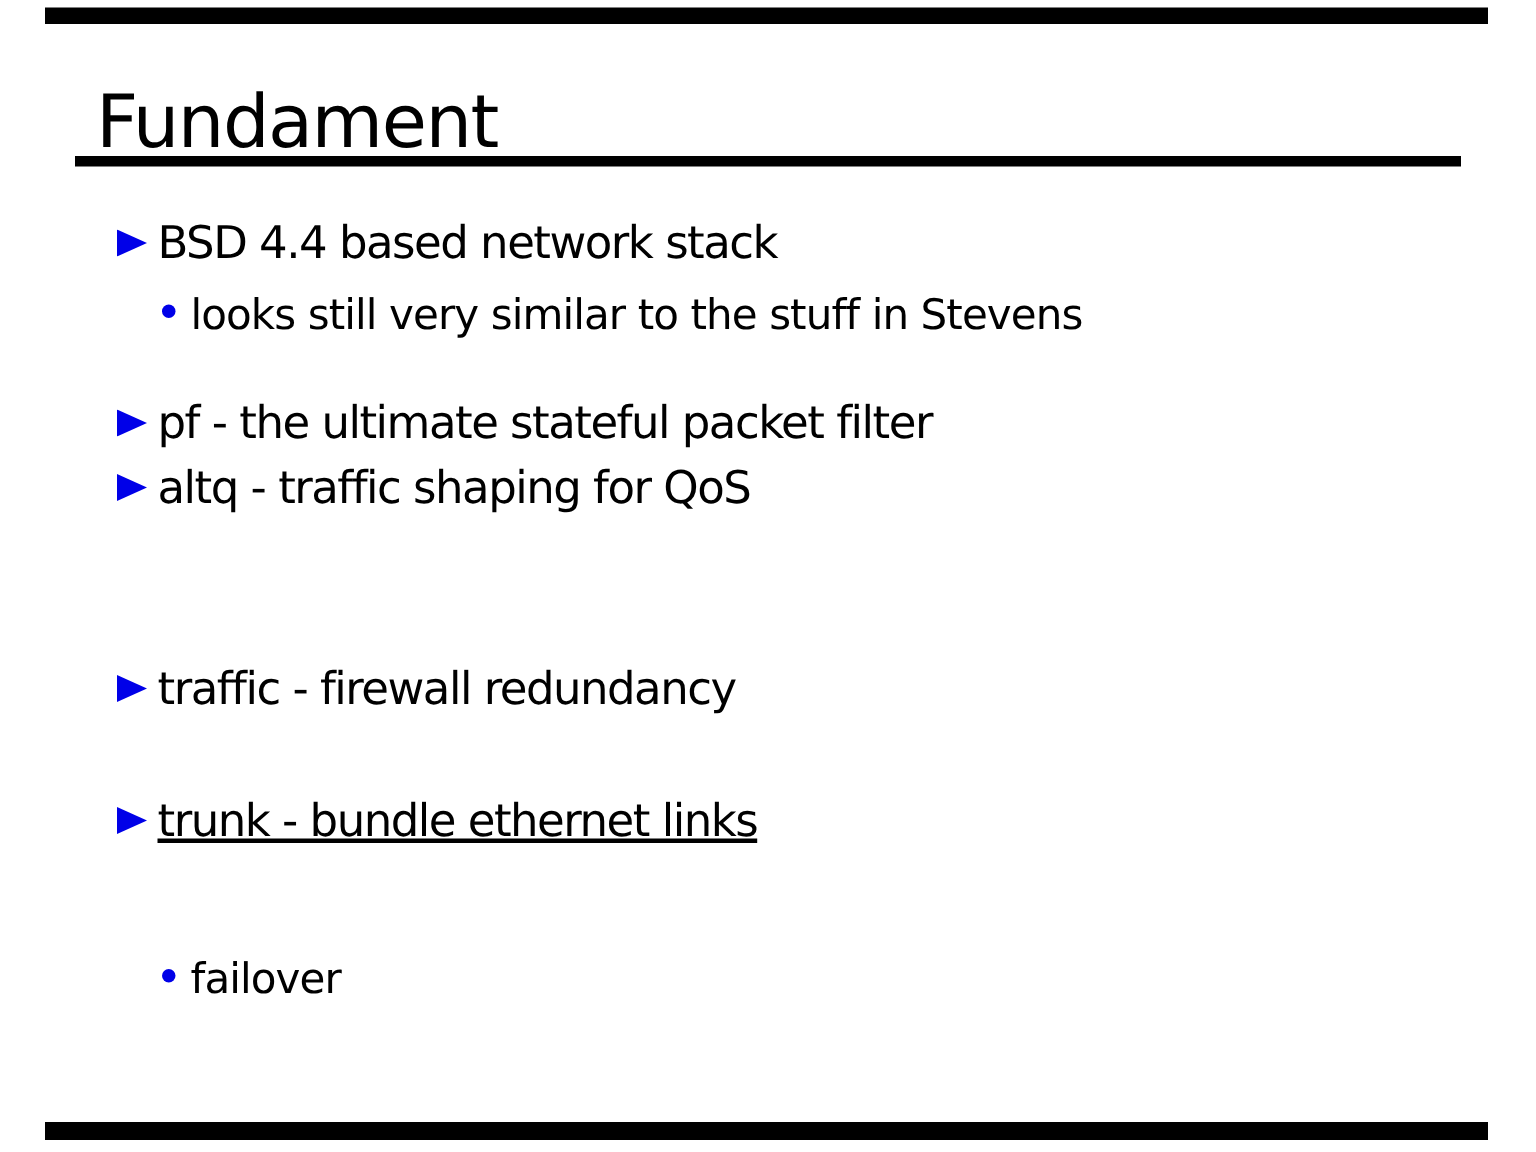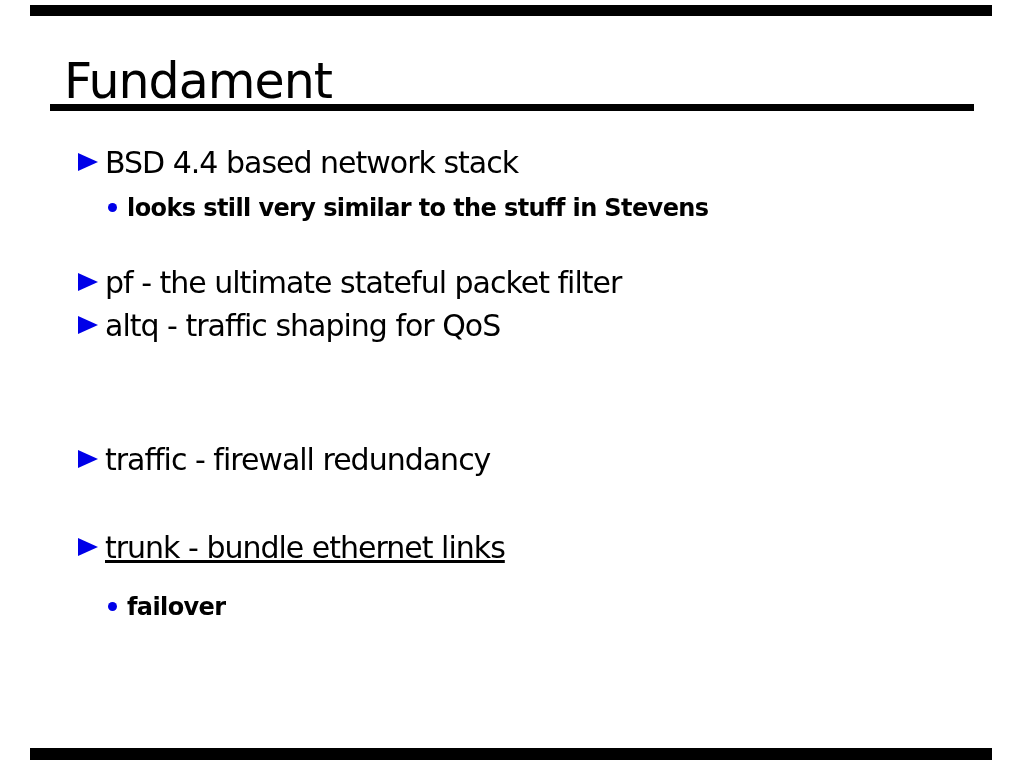--- a/index.html
+++ b/index.html
@@ -44,24 +44,23 @@
     line-height: 1;
   }
   .b1 {
     left: 78px;
     font-size: 30px;
     letter-spacing: -1px;
     padding-left: 27px;
   }
   .b2 {
     left: 108px;
-    font-size: 24px;
+    font-size: 28px;
     letter-spacing: -0.6px;
     padding-left: 19px;
-    font-weight: bold;
   }
   .marker {
     position: absolute;
     left: 0;
     color: var(--marker, #0000e8);
   }
   .b1 .marker { top: 5px; width: 20px; height: 18px; }
   .b1 .marker svg { display: block; }
   .dot {
     position: absolute;
@@ -74,21 +73,21 @@
   }
   
   .r0 { top: 148px; text-align: right; }
   .r1 { top: 196px; }
   .r2 { top: 268px; }
   .r3 { top: 311px; }
   .r4 { top: 401px; }
   .r5 { top: 445px; }
   .r6 { top: 533px; text-decoration: underline; }
   .r7 { top: 577px; }
-  .r8 { top: 595px; }
+  .r8 { top: 639px; }
 </style>
 </head>
 <body>
 
 <div class="slide" style="--bg: #ffffff; --fg: #000000; --rule: #000000; --marker: #0000e8;">
 
   <div class="rule top-rule"></div>
 
   <h1 class="title" style="margin:0; font-weight:400;">Fundament</h1>
 

